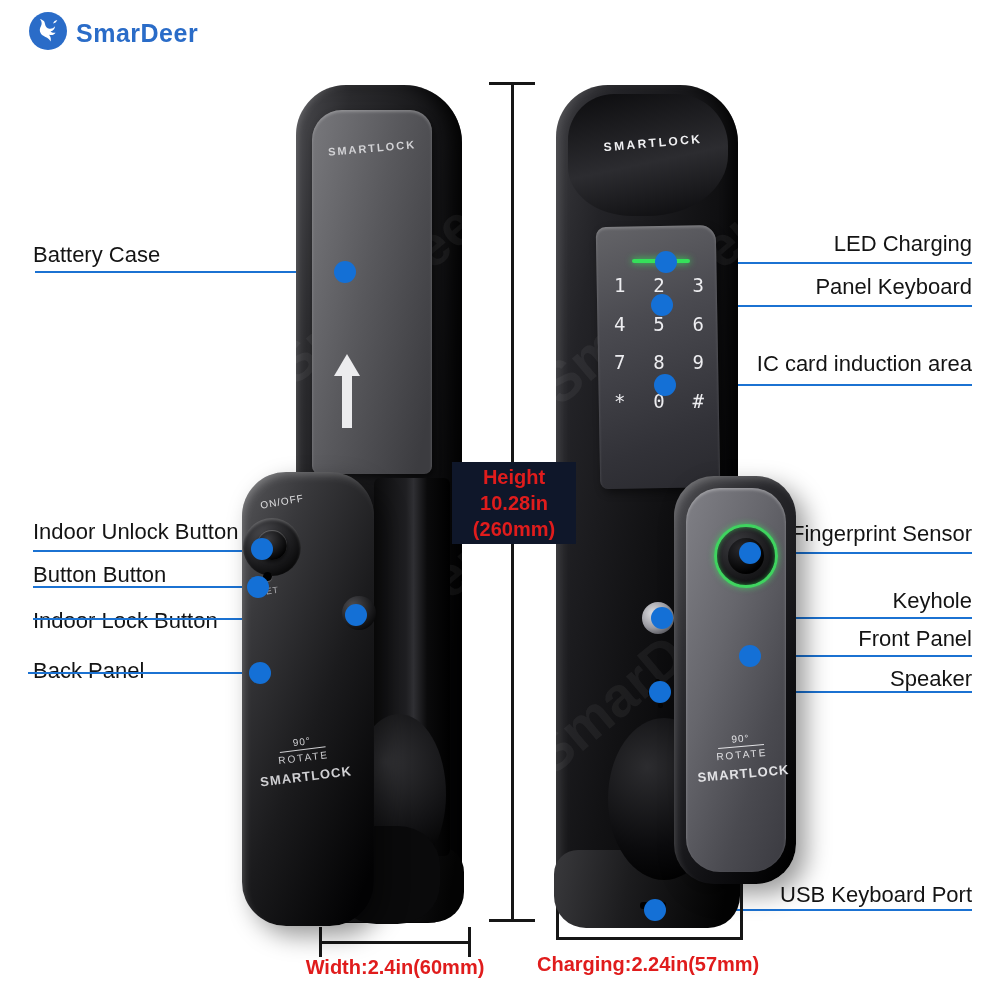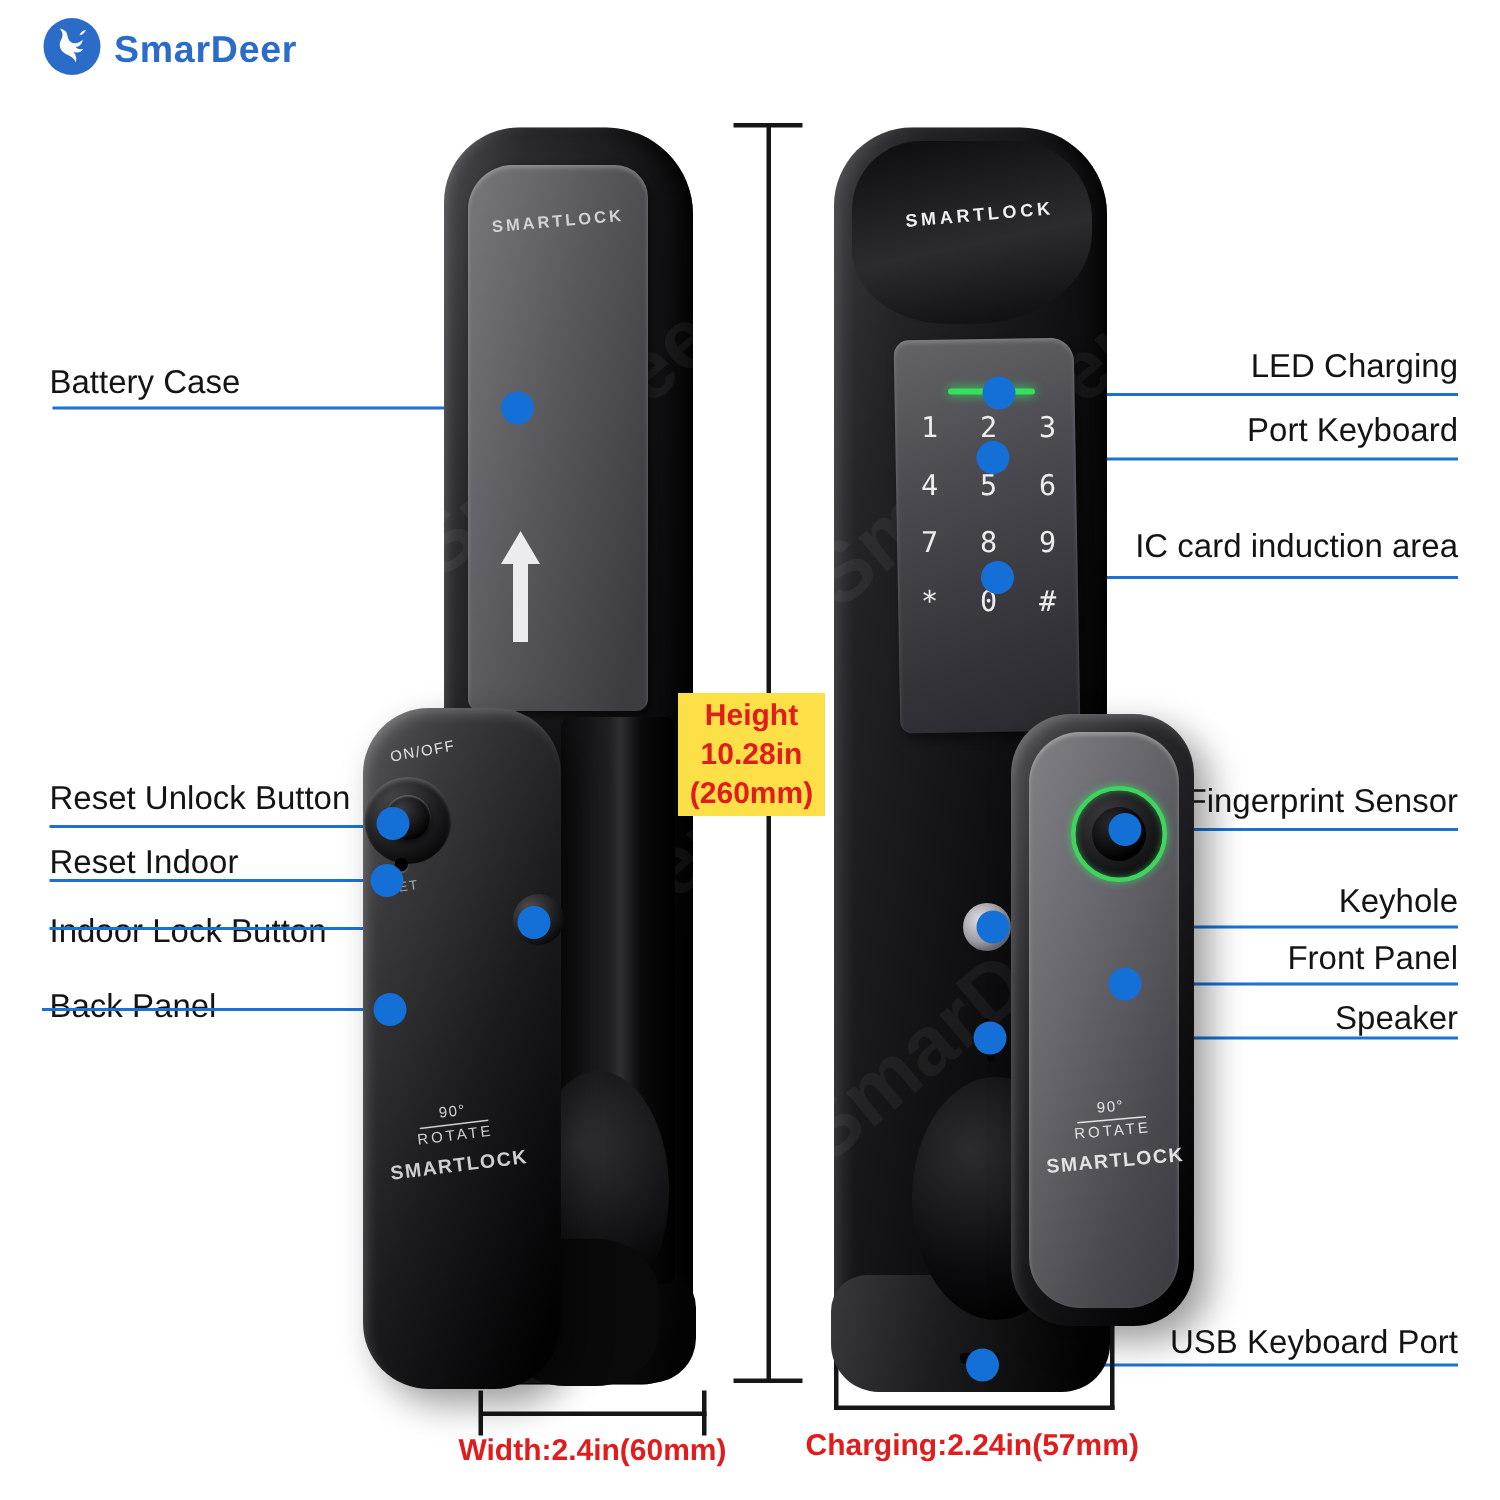--- a/index.html
+++ b/index.html
@@ -16,22 +16,22 @@
 
   
   .lbl { position:absolute; font-size:22px; color:#141414; white-space:nowrap; }
   .lbl-r { right:28px; text-align:right; }
   .bline { position:absolute; height:2px; background:#1b72d2; }
   .bdot { position:absolute; width:22px; height:22px; border-radius:50%; background:#1470d6; z-index:30; }
 
   
   .dim { position:absolute; background:#161616; }
   .dim-red { position:absolute; color:#e01c1c; font-weight:bold; white-space:nowrap; }
-  .height-text { left:452px; top:462px; width:98px; text-align:center; font-size:20px;
-                 line-height:26px; background:#fde047; padding:2px 0; z-index:15; }
+  .height-text { left:452px; top:462px; width:124px; text-align:center; font-size:20px;
+                 line-height:26px; background:#0f172a; padding:2px 0; z-index:15; }
 
   
   .wm { position:absolute; font-size:56px; font-weight:bold; color:rgba(255,255,255,0.05);
         transform:rotate(-40deg); white-space:nowrap; pointer-events:none; }
 
   
   .back-body { left:296px; top:85px; width:166px; height:838px; z-index:1; overflow:hidden;
     border-radius:50px 58px 34px 34px;
     background:linear-gradient(100deg,#4a4a4e 0%,#2b2b2e 18%,#151517 48%,#050506 82%);
     box-shadow:inset -18px 0 22px -10px #000, inset 6px 2px 10px -6px rgba(255,255,255,.25); }
@@ -196,41 +196,41 @@
   <div class="rotate-deg">90°</div>
   <div class="rotate-rule"></div>
   <div class="rotate-word">ROTATE</div>
   <div class="rotate-brand">SMARTLOCK</div>
 </div>
 
 <div class="lbl" style="left:33px; top:242px;">Battery Case</div>
 <div class="bline" style="left:35px; top:271px; width:310px;"></div>
 <div class="bdot" style="left:334px; top:261px;"></div>
 
-<div class="lbl" style="left:33px; top:519px;">Reset Unlock Button</div>
+<div class="lbl" style="left:33px; top:519px;">Indoor Unlock Button</div>
 <div class="bline" style="left:33px; top:550px; width:229px;"></div>
 <div class="bdot" style="left:251px; top:538px;"></div>
 
-<div class="lbl" style="left:33px; top:562px;">Reset Indoor</div>
+<div class="lbl" style="left:33px; top:562px;">Button Button</div>
 <div class="bline" style="left:33px; top:586px; width:225px;"></div>
 <div class="bdot" style="left:247px; top:576px;"></div>
 
 <div class="lbl" style="left:33px; top:608px;">Indoor Lock Button</div>
 <div class="bline" style="left:33px; top:618px; width:323px;"></div>
 <div class="bdot" style="left:345px; top:604px;"></div>
 
 <div class="lbl" style="left:33px; top:658px;">Back Panel</div>
 <div class="bline" style="left:28px; top:672px; width:232px;"></div>
 <div class="bdot" style="left:249px; top:662px;"></div>
 
 <div class="lbl lbl-r" style="top:231px;">LED Charging</div>
 <div class="bline" style="left:666px; top:262px; width:306px;"></div>
 <div class="bdot" style="left:655px; top:251px;"></div>
 
-<div class="lbl lbl-r" style="top:274px;">Port Keyboard</div>
+<div class="lbl lbl-r" style="top:274px;">Panel Keyboard</div>
 <div class="bline" style="left:662px; top:305px; width:310px;"></div>
 <div class="bdot" style="left:651px; top:294px;"></div>
 
 <div class="lbl lbl-r" style="top:351px;">IC card induction area</div>
 <div class="bline" style="left:665px; top:384px; width:307px;"></div>
 <div class="bdot" style="left:654px; top:374px;"></div>
 
 <div class="lbl lbl-r" style="top:521px;margin-left:19px;">Fingerprint Sensor</div>
 <div class="bline" style="left:750px; top:552px; width:222px;"></div>
 <div class="bdot" style="left:739px; top:542px;"></div>

